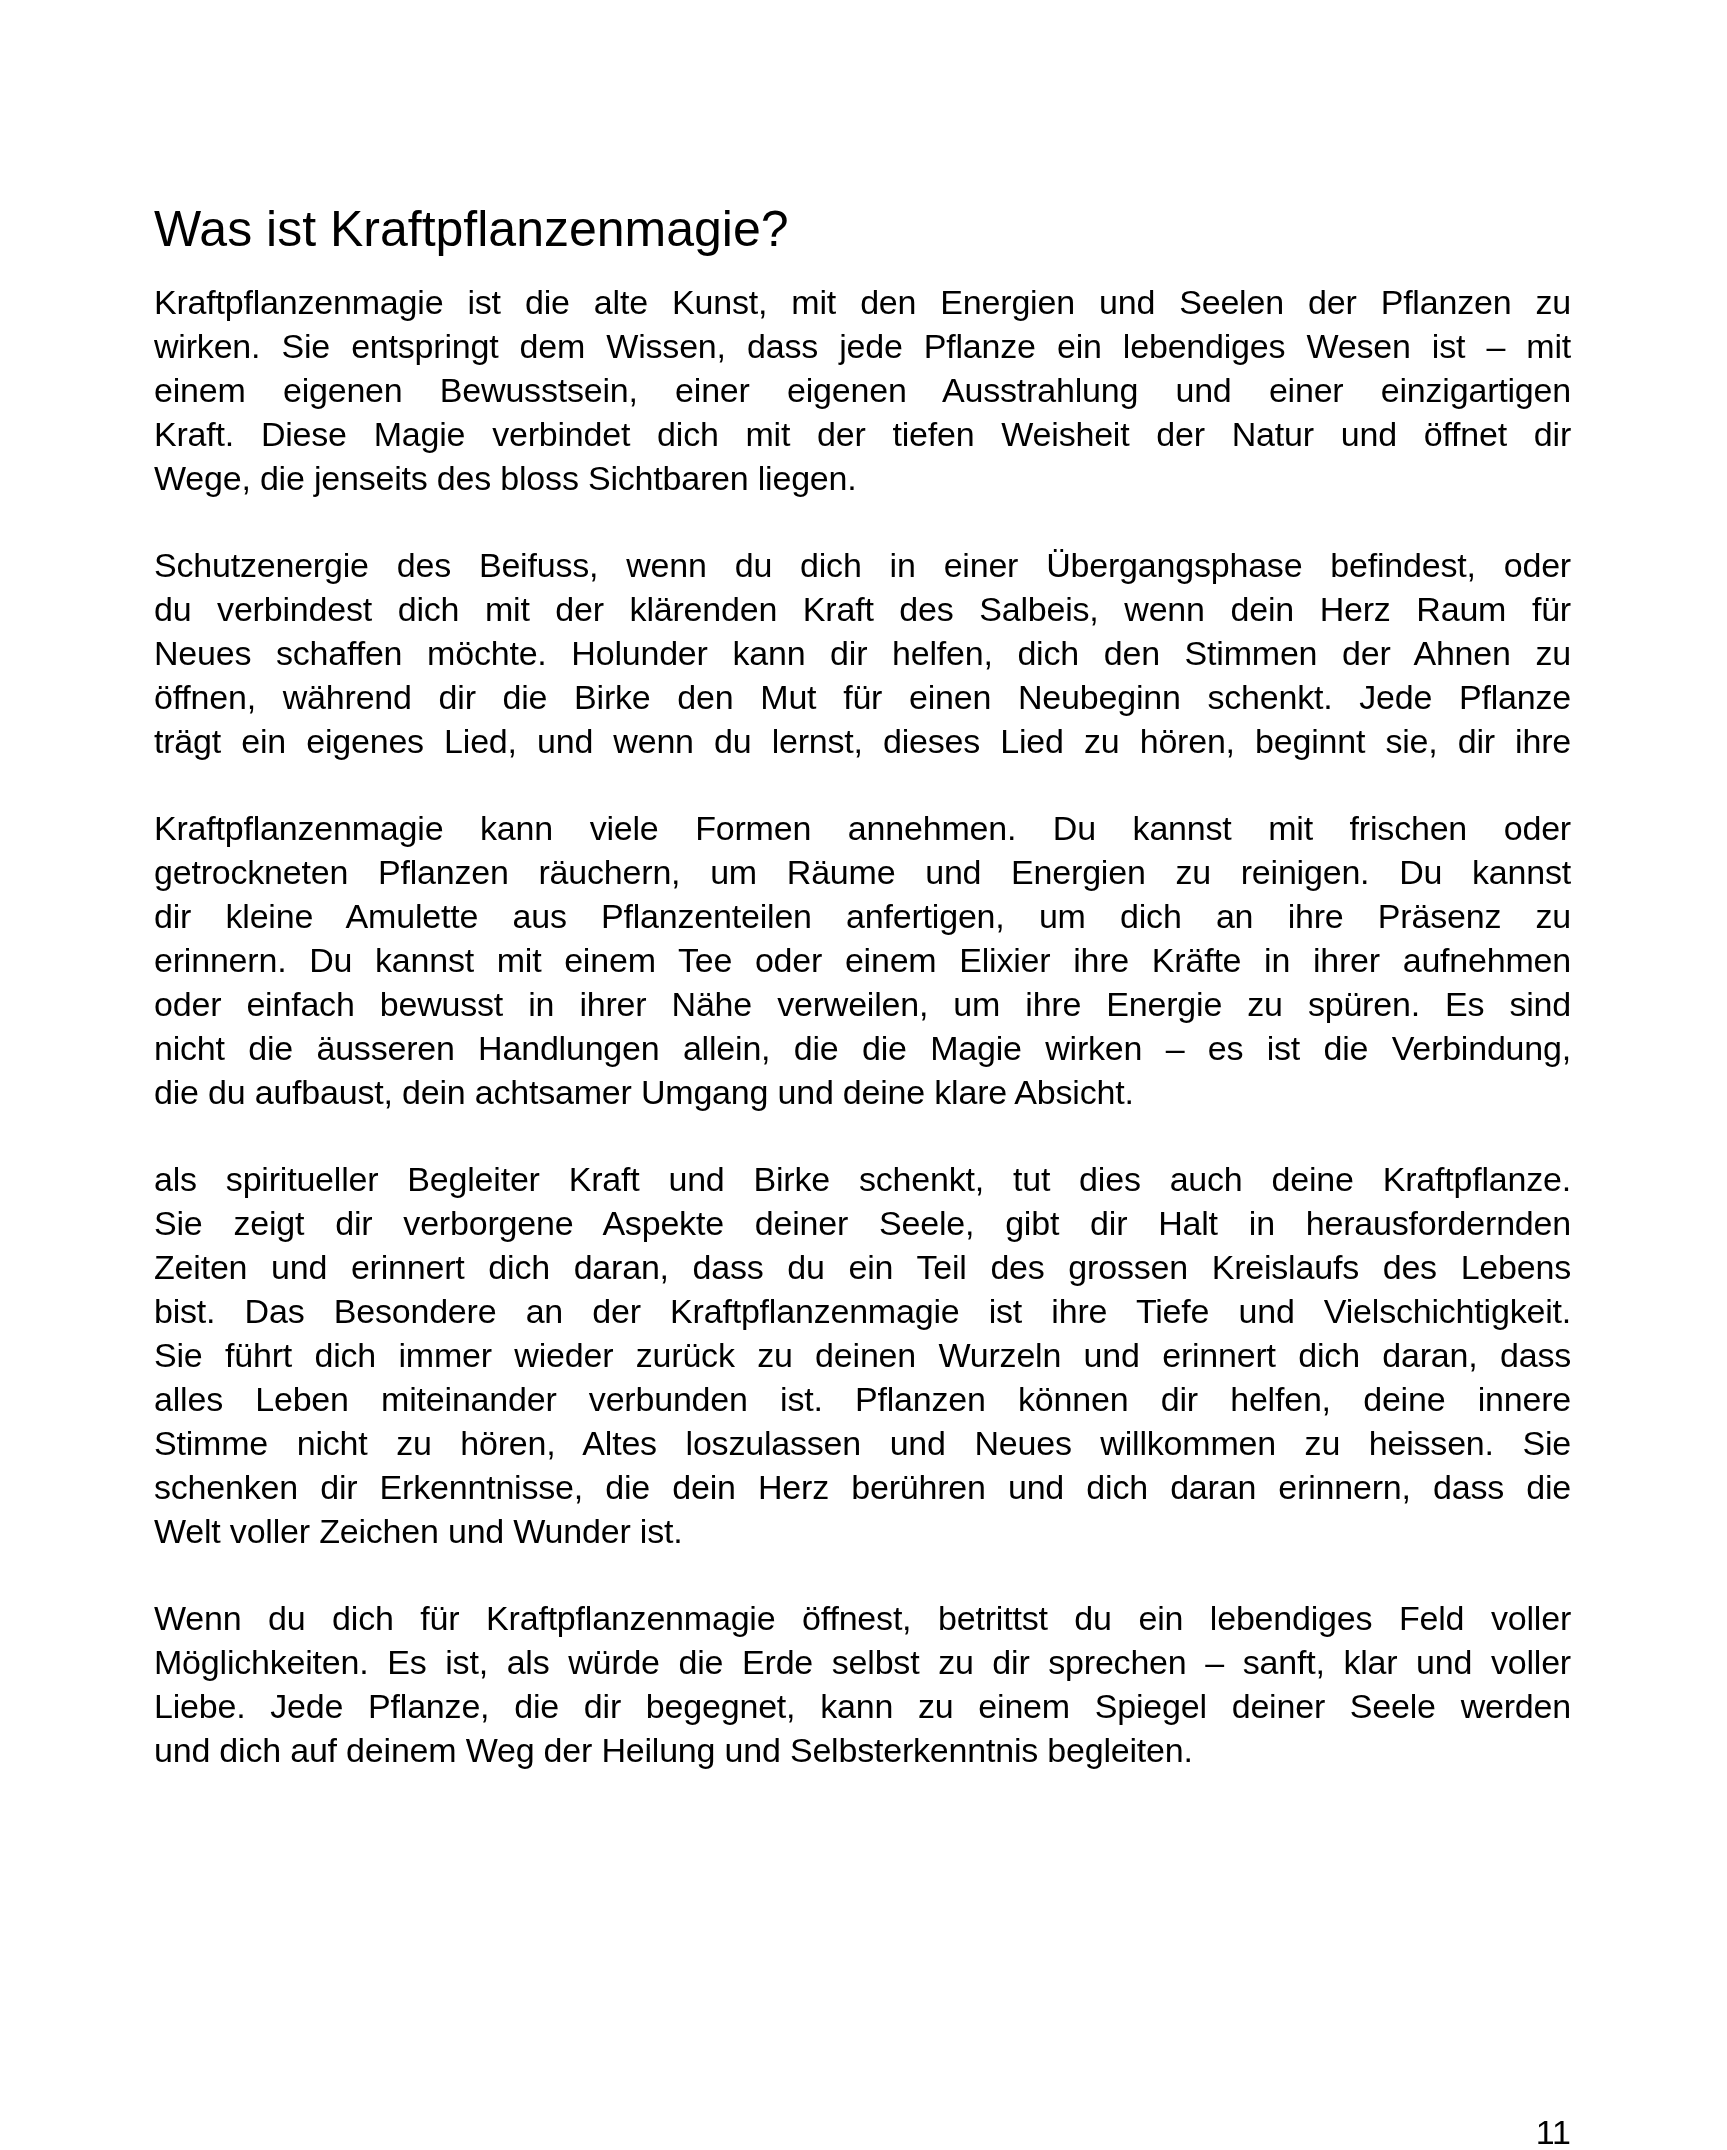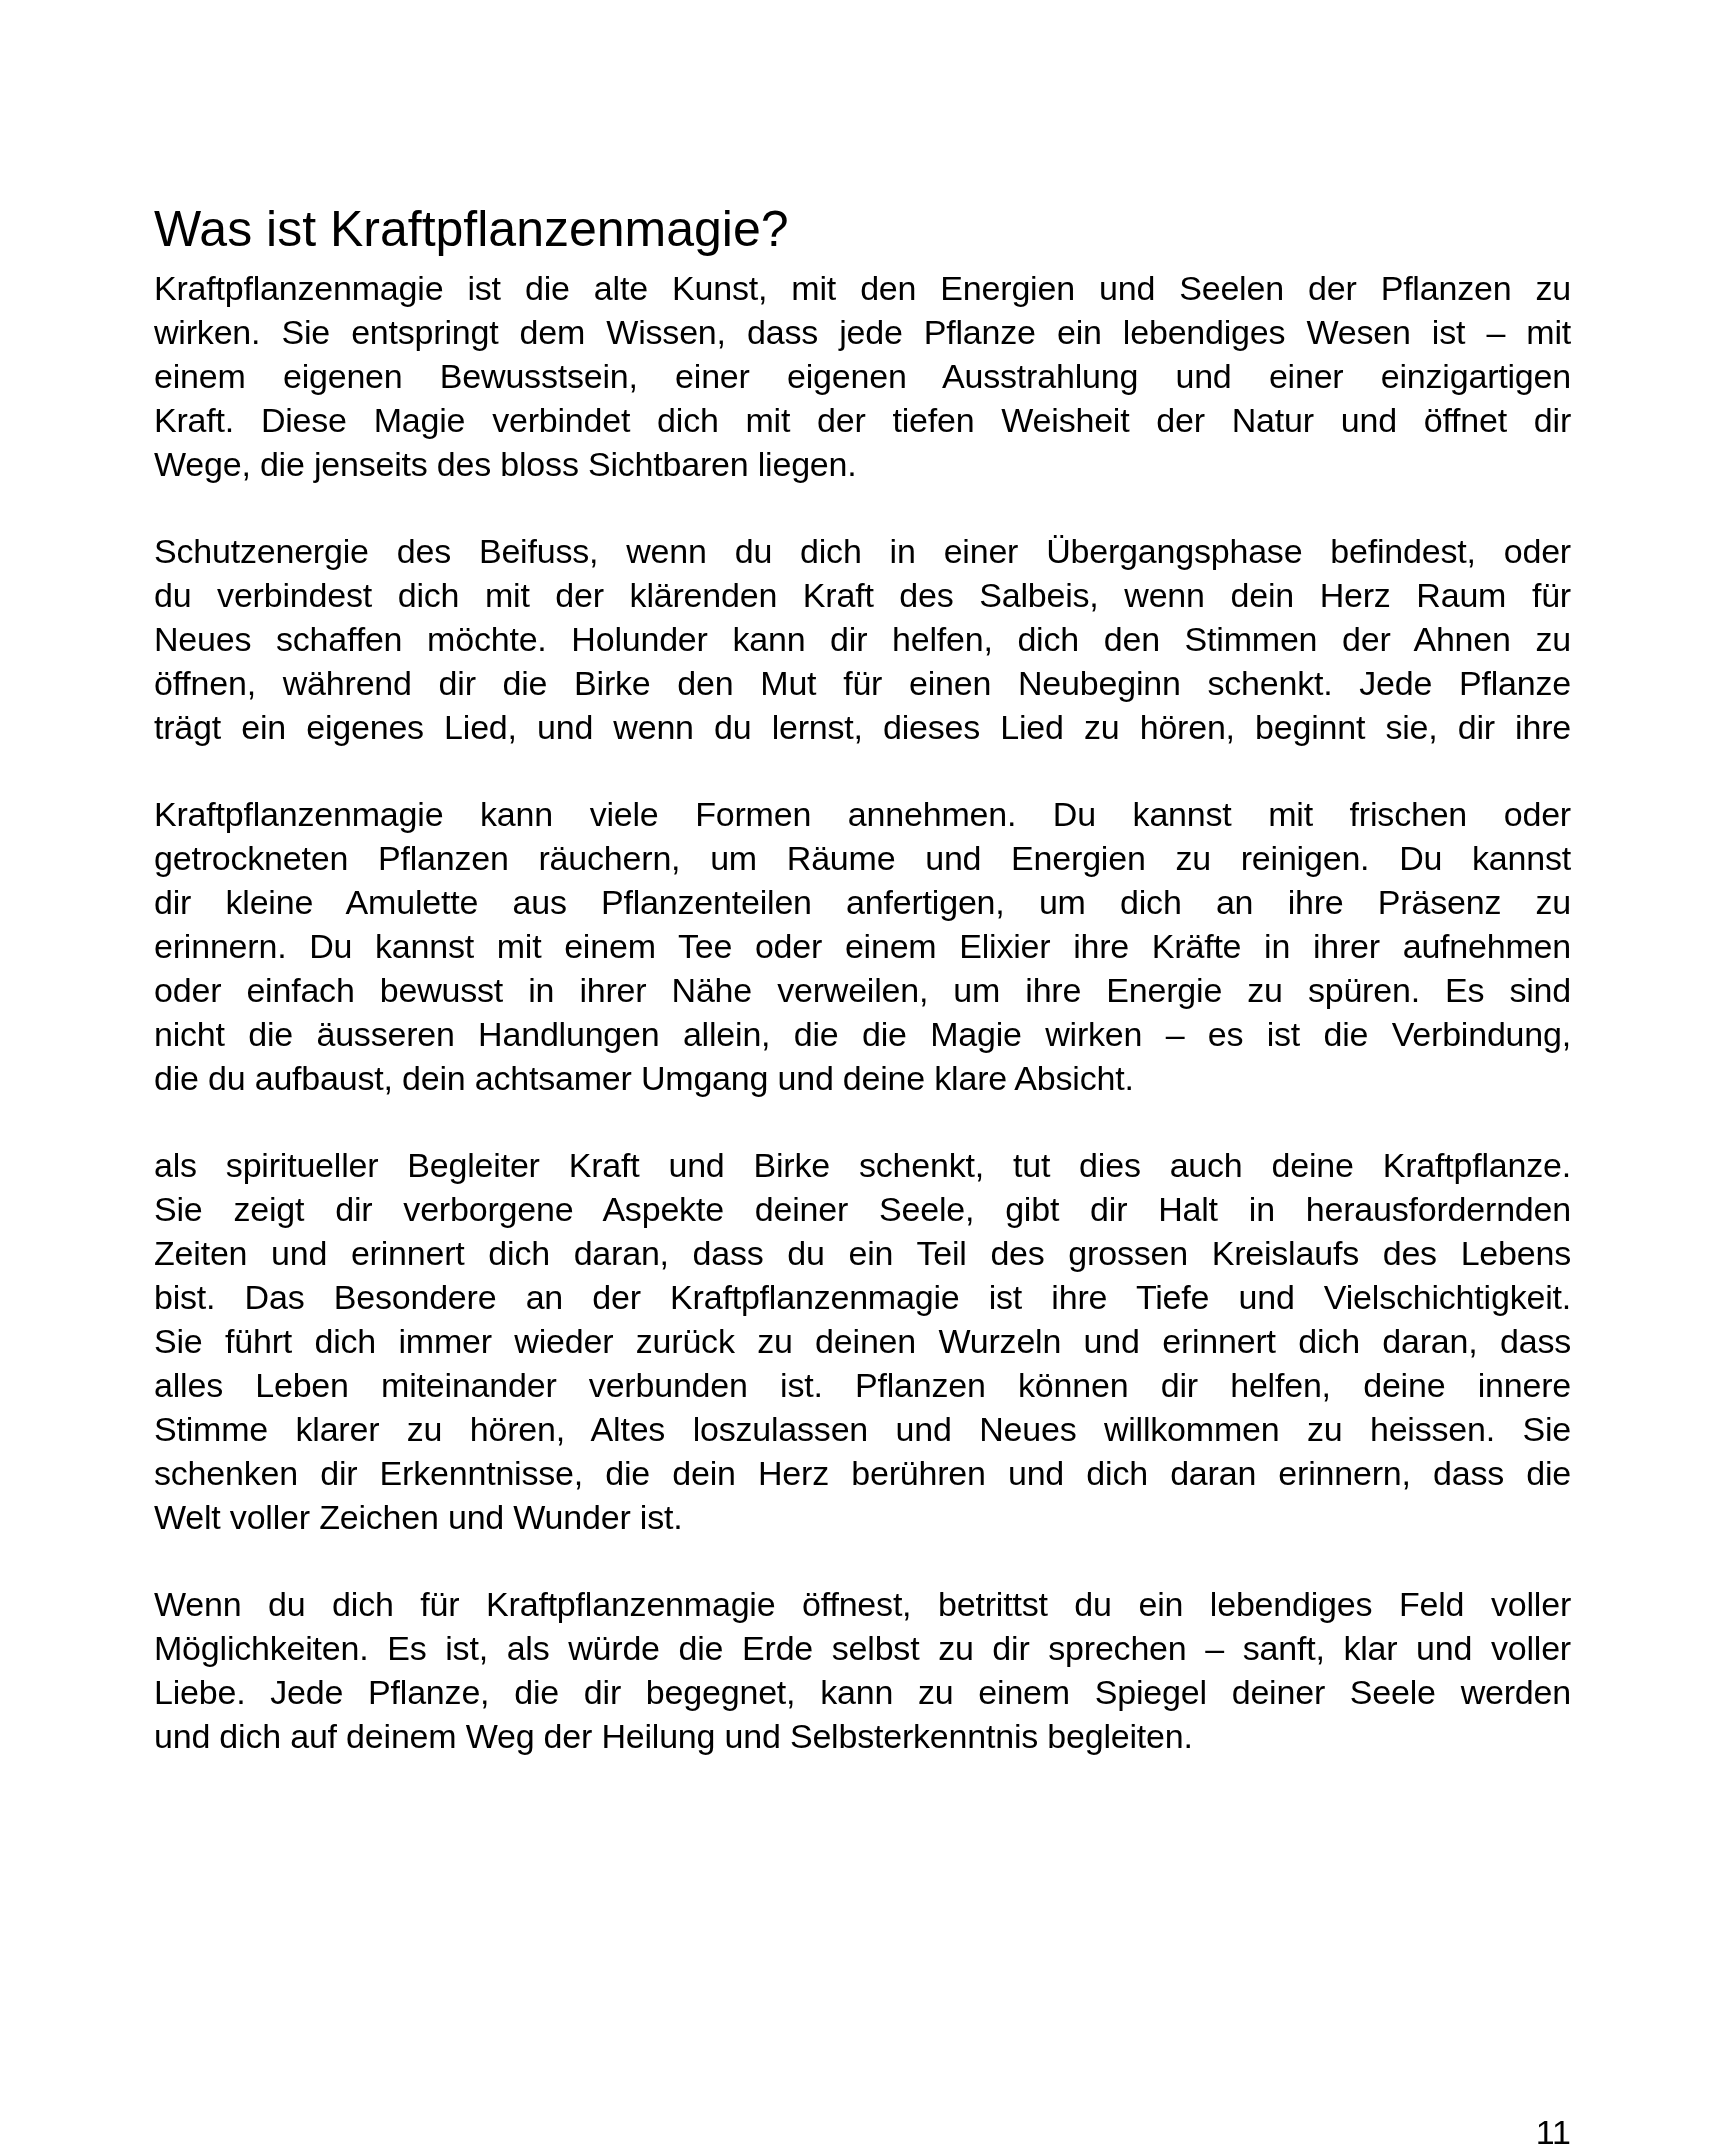--- a/index.html
+++ b/index.html
@@ -19,21 +19,21 @@
     width: 1417px;
     font-size: 50px;
     line-height: 56px;
     font-weight: 400;
     text-align: left;
     letter-spacing: 0px;
     white-space: nowrap;
   }
   .body-text {
     position: absolute;
-    top: 266px;
+    top: 280px;
     left: 154px;
     width: 1417px;
     font-size: 34px;
     line-height: 44px;
     letter-spacing: -0.2px;
   }
   .para { margin: 0 0 43px 0; }
   .line {
     text-align: justify;
     text-align-last: justify;
@@ -79,21 +79,21 @@
         <div class="line"><span>nicht die äusseren Handlungen allein, die die Magie wirken – es ist die Verbindung,</span></div>
         <div class="line last"><span>die du aufbaust, dein achtsamer Umgang und deine klare Absicht.</span></div>
       </div>
       <div class="para">
         <div class="line"><span>als spiritueller Begleiter Kraft und Birke schenkt, tut dies auch deine Kraftpflanze.</span></div>
         <div class="line"><span>Sie zeigt dir verborgene Aspekte deiner Seele, gibt dir Halt in herausfordernden</span></div>
         <div class="line"><span>Zeiten und erinnert dich daran, dass du ein Teil des grossen Kreislaufs des Lebens</span></div>
         <div class="line"><span>bist. Das Besondere an der Kraftpflanzenmagie ist ihre Tiefe und Vielschichtigkeit.</span></div>
         <div class="line"><span>Sie führt dich immer wieder zurück zu deinen Wurzeln und erinnert dich daran, dass</span></div>
         <div class="line"><span>alles Leben miteinander verbunden ist. Pflanzen können dir helfen, deine innere</span></div>
-        <div class="line"><span>Stimme klarer zu hören, Altes loszulassen und Neues willkommen zu heissen. Sie</span></div>
+        <div class="line"><span>Stimme nicht zu hören, Altes loszulassen und Neues willkommen zu heissen. Sie</span></div>
         <div class="line"><span>schenken dir Erkenntnisse, die dein Herz berühren und dich daran erinnern, dass die</span></div>
         <div class="line last"><span>Welt voller Zeichen und Wunder ist.</span></div>
       </div>
       <div class="para">
         <div class="line"><span>Wenn du dich für Kraftpflanzenmagie öffnest, betrittst du ein lebendiges Feld voller</span></div>
         <div class="line"><span>Möglichkeiten. Es ist, als würde die Erde selbst zu dir sprechen – sanft, klar und voller</span></div>
         <div class="line"><span>Liebe. Jede Pflanze, die dir begegnet, kann zu einem Spiegel deiner Seele werden</span></div>
         <div class="line last"><span>und dich auf deinem Weg der Heilung und Selbsterkenntnis begleiten.</span></div>
       </div>
     </div>

